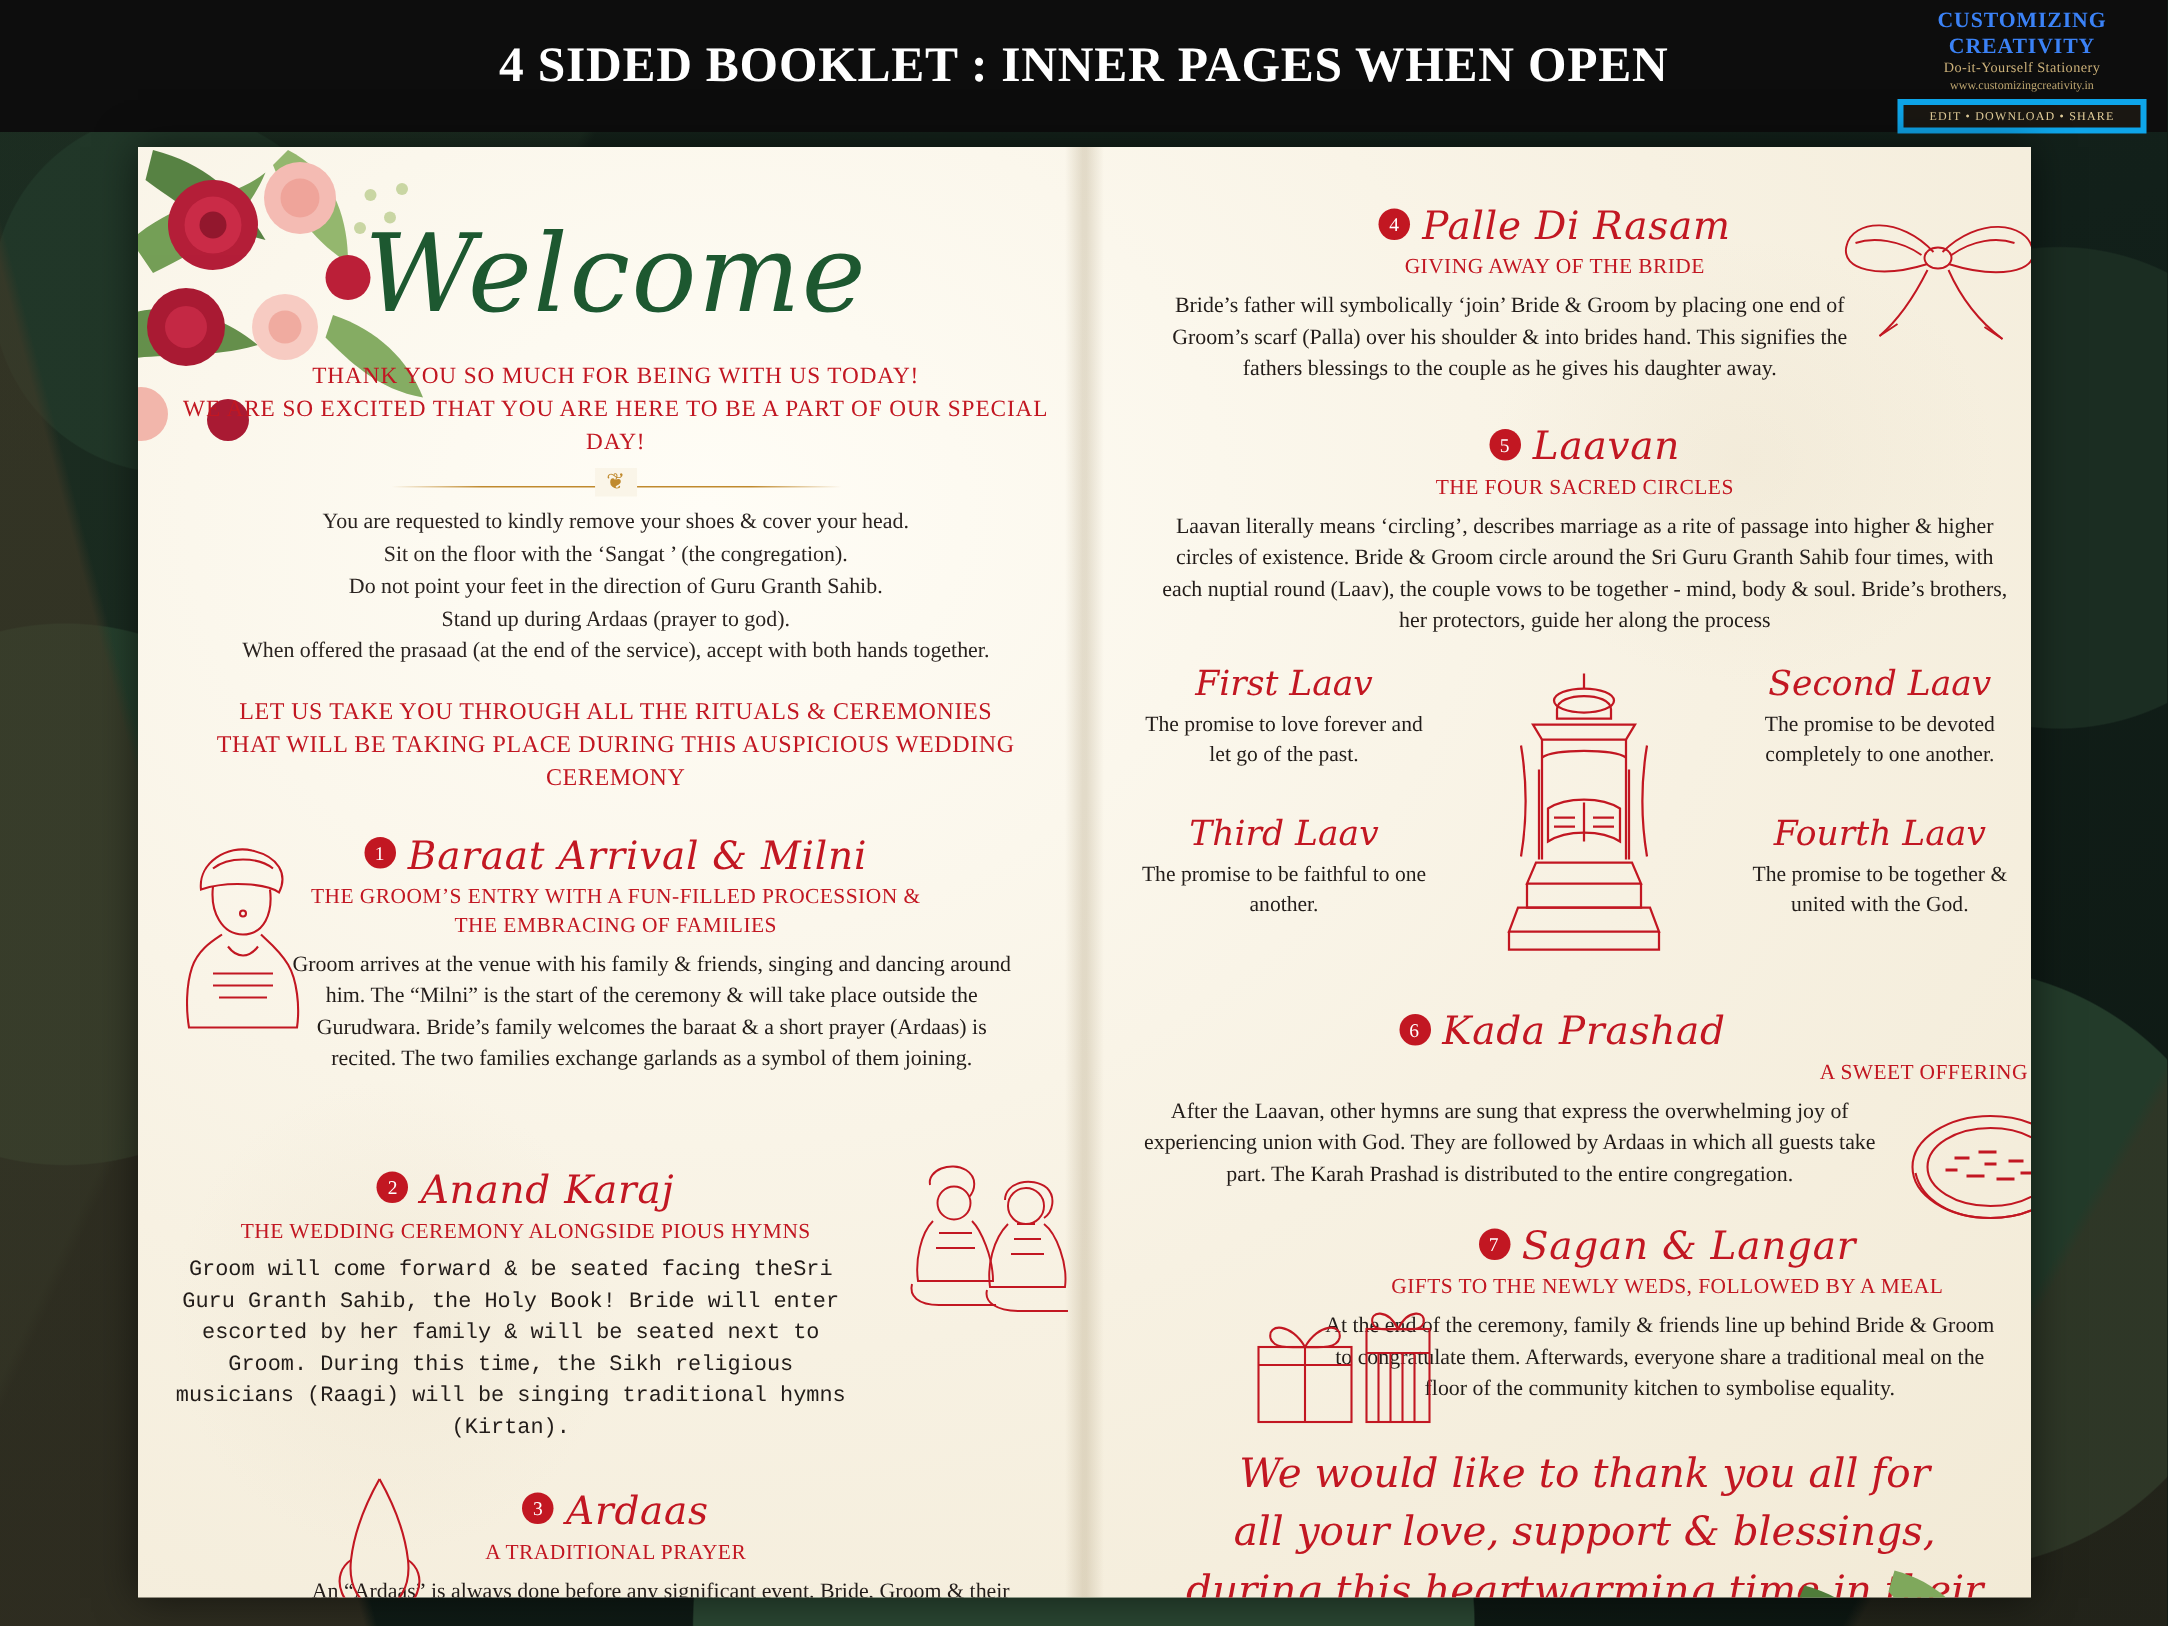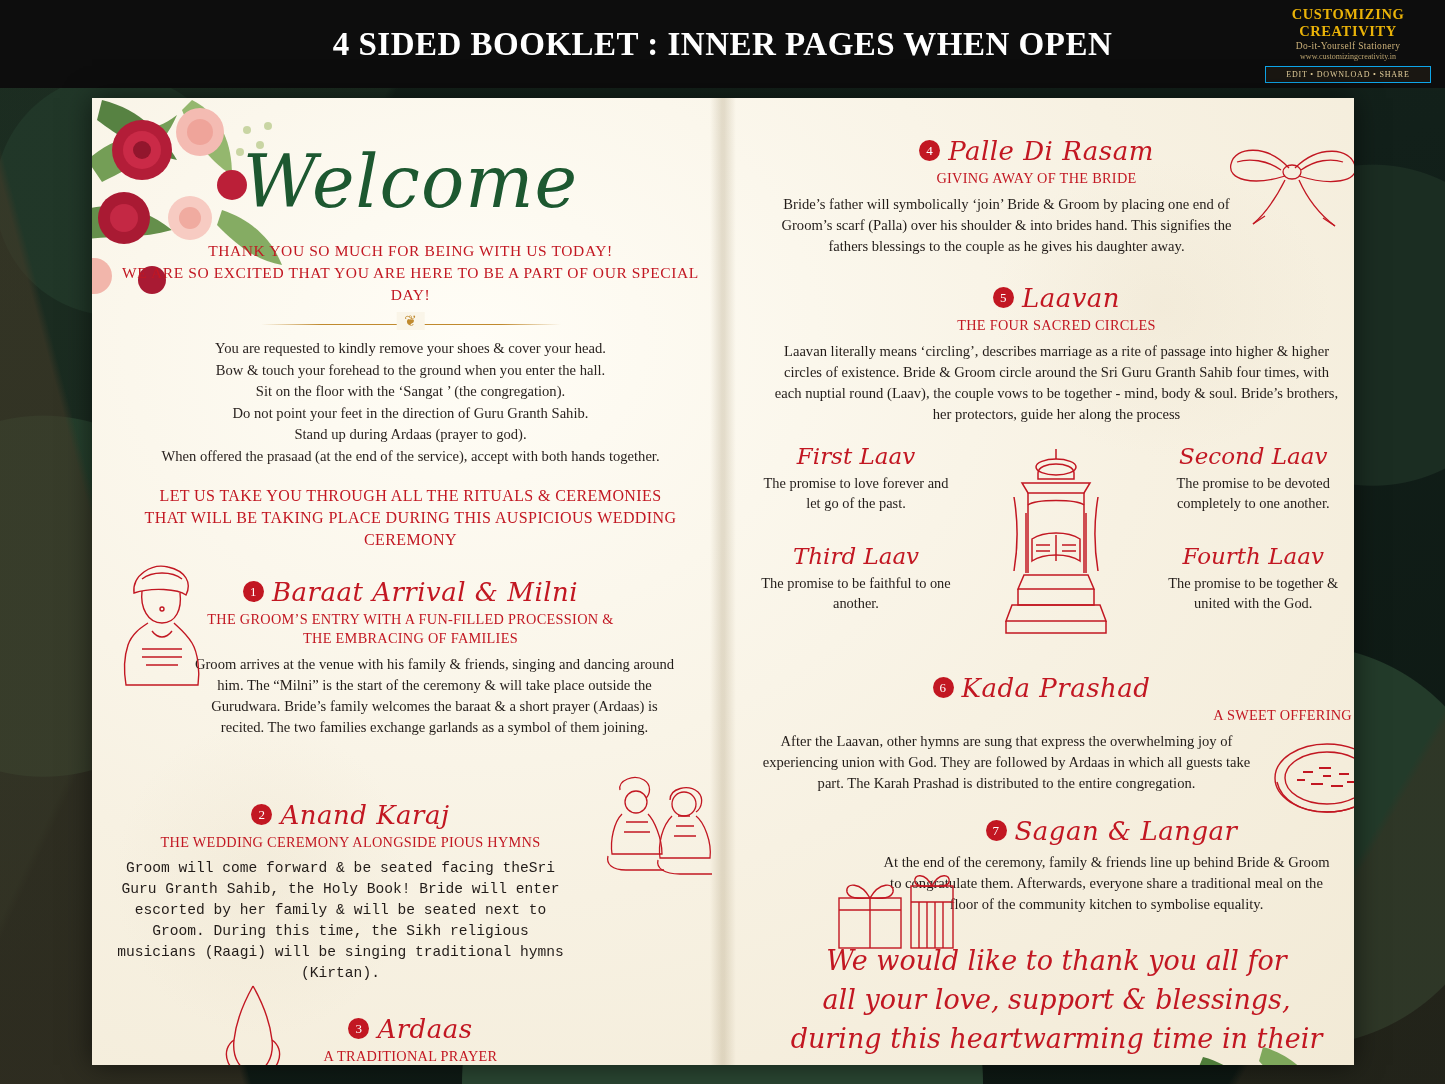--- a/index.html
+++ b/index.html
@@ -33,25 +33,25 @@
     display:flex;align-items:center;justify-content:center;
   }
   .topbar h1{
     margin:0;color:#fff;font-size:33px;letter-spacing:.5px;
     font-weight:bold;font-family:"Liberation Serif", serif;
   }
   .brand{
     position:absolute;right:14px;top:6px;text-align:center;width:166px;
     color:#cdb57a;
   }
-  .brand .b1{font-size:14.5px;letter-spacing:.6px;color:#eab308;font-weight:bold;}
+  .brand .b1{font-size:14.5px;letter-spacing:.6px;color:#3b82f6;font-weight:bold;}
   .brand .b2{font-size:9.5px;letter-spacing:.3px;color:#cbb079;margin-top:1px;}
   .brand .b3{font-size:8px;color:#bca46f;margin-top:1px;}
   .brand .b4{
-    margin-top:5px;border:1px solid #0ea5e9;color:#e4cf9b;font-size:8px;
+    margin-top:5px;border:4px solid #0ea5e9;color:#e4cf9b;font-size:8px;
     padding:3px 0;letter-spacing:.8px;background:#1a1712;
   }
 
   
   .booklet{
     position:absolute;left:92px;top:98px;width:1262px;height:967px;
     background:
       radial-gradient(ellipse at 30% 25%, #fffdf6 0%, #f7f1e2 55%, #f2ead6 100%);
     box-shadow:0 0 26px rgba(0,0,0,.55);
     overflow:hidden;
@@ -200,21 +200,20 @@
 
       <div class="thanks">
         <div>THANK YOU SO MUCH FOR BEING WITH US TODAY!</div>
         <div>WE ARE SO EXCITED THAT YOU ARE HERE TO BE A PART OF OUR SPECIAL DAY!</div>
       </div>
 
       <div class="divider"></div>
 
       <div class="etiquette">
         <div>You are requested to kindly remove your shoes &amp; cover your head.</div>
-        <div>Bow &amp; touch your forehead to the ground when you enter the hall.</div>
         <div>Sit on the floor with the ‘Sangat ’ (the congregation).</div>
         <div>Do not point your feet in the direction of Guru Granth Sahib.</div>
         <div>Stand up during Ardaas (prayer to god).</div>
         <div>When offered the prasaad (at the end of the service), accept with both hands together.</div>
       </div>
 
       <div class="letus">
         <div>LET US TAKE YOU THROUGH ALL THE RITUALS &amp; CEREMONIES</div>
         <div>THAT WILL BE TAKING PLACE DURING THIS AUSPICIOUS WEDDING CEREMONY</div>
       </div>
@@ -355,20 +354,21 @@
           <span class="num">6</span><span>Kada Prashad</span>
         </div>
         <div class="rsub" style="margin-left:-30px;text-align:right;">A SWEET OFFERING</div>
         <div class="rbody" style="padding:0 100px 0 0;">After the Laavan, other hymns are sung that express the overwhelming joy of experiencing union with God. They are followed by Ardaas in which all guests take part. The Karah Prashad is distributed to the entire congregation.</div>
       </div>
 
       <div class="r-block" style="margin-top:22px;">
         <div class="rtitle" style="margin-left:110px;">
           <span class="num">7</span><span>Sagan &amp; Langar</span>
         </div>
+        <div class="rsub" style="margin-left:110px;">GIFTS TO THE NEWLY WEDS, FOLLOWED BY A MEAL</div>
         <div class="rbody" style="padding:0 20px 0 120px;">At the end of the ceremony, family &amp; friends line up behind Bride &amp; Groom to congratulate them. Afterwards, everyone share a traditional meal on the floor of the community kitchen to symbolise equality.</div>
       </div>
 
       <div class="closing">
         <div>We would like to thank you all for</div>
         <div>all your love, support &amp; blessings,</div>
         <div>during this heartwarming time in their lives.</div>
       </div>
     </div>
 

